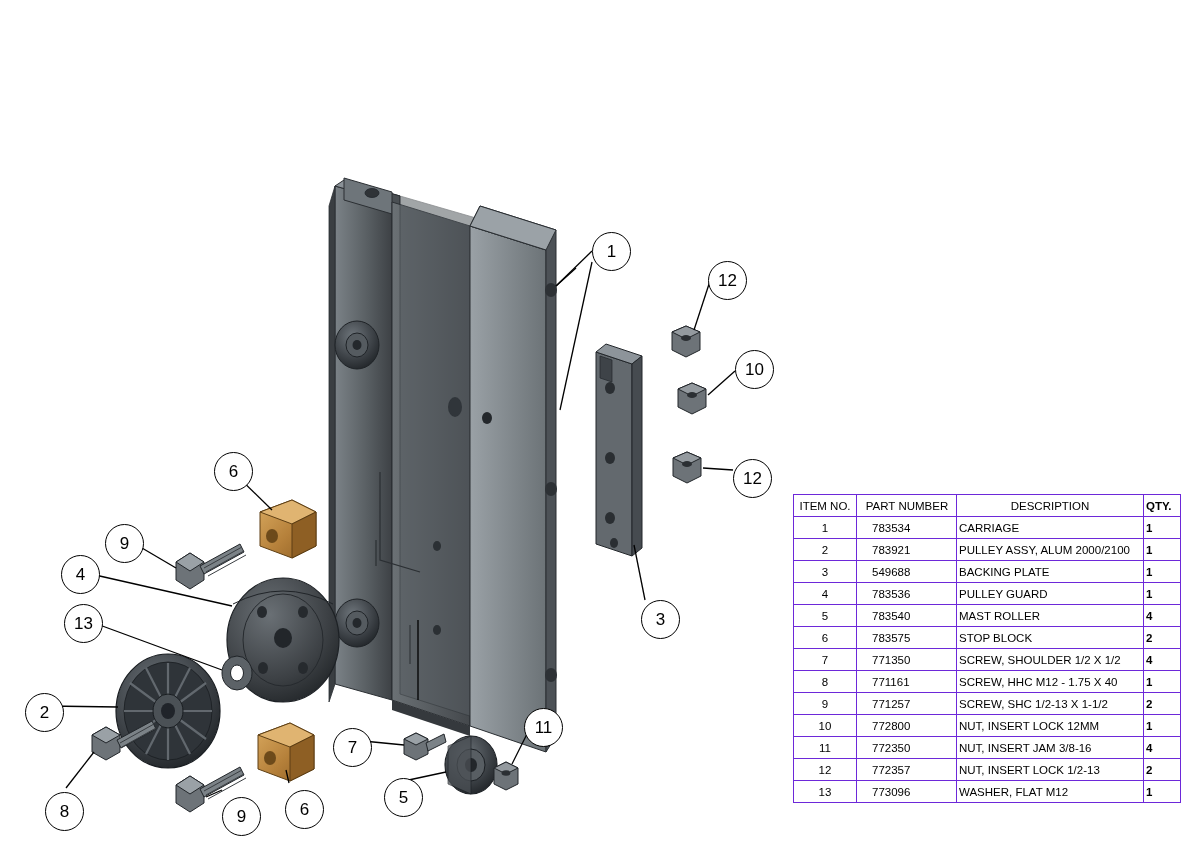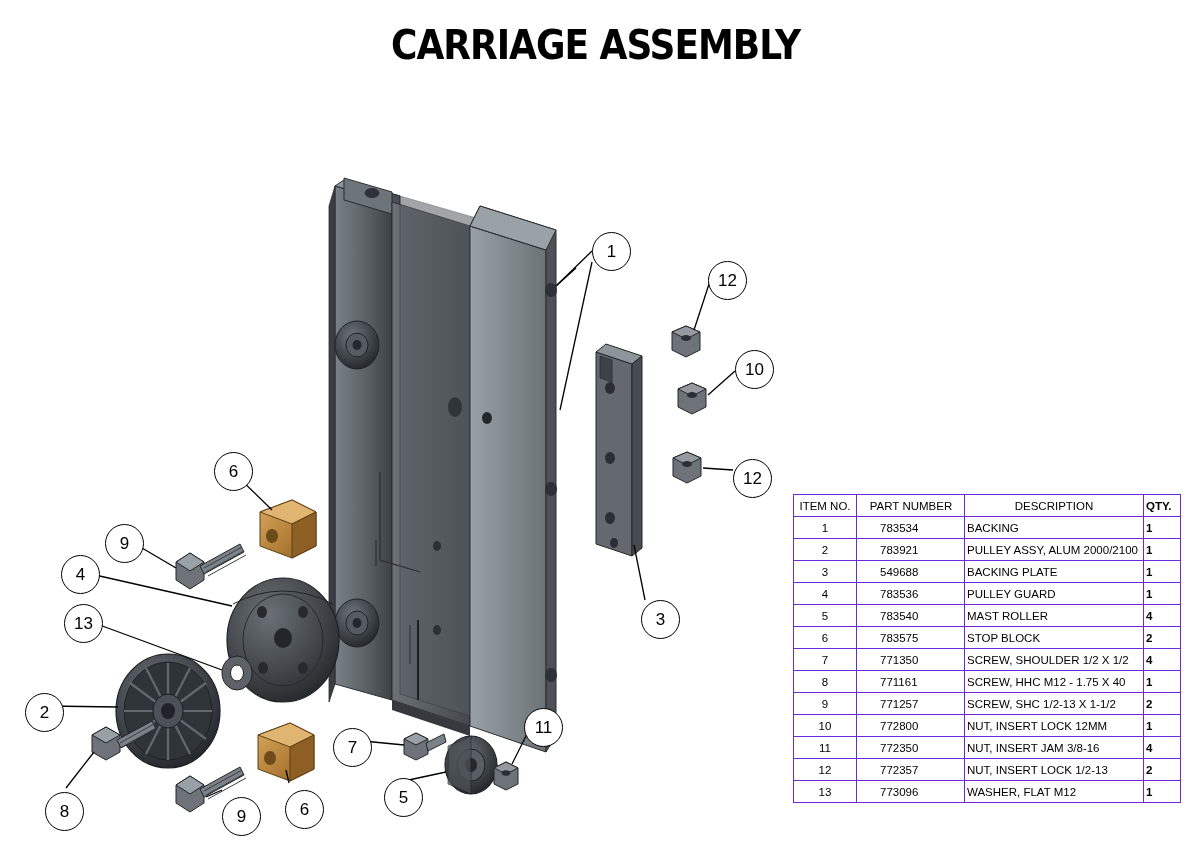--- a/index.html
+++ b/index.html
@@ -54,21 +54,21 @@
   }
   #bom th, #bom td {
     border: 1px solid #6d28d9;
     padding: 2px 2px;
     line-height: 14px;
     height: 17px;
     font-weight: normal;
   }
   #bom th.c-item, #bom td.c-item { width: 58px; text-align: center; }
   #bom th.c-part, #bom td.c-part { width: 82px; }
-  #bom td.c-part { text-align: left; padding-left: 23px; }
+  #bom td.c-part { text-align: left; padding-left: 15px; }
   #bom th.c-part { text-align: center; padding-left: 3px; }
   #bom th.c-desc, #bom td.c-desc { }
   #bom th.c-qty, #bom td.c-qty { width: 32px; text-align: left; font-weight: bold; }
 
   
   .balloon {
     position: absolute;
     border: 1.4px solid #000;
     border-radius: 50%;
     background: #fff;
@@ -87,21 +87,20 @@
     top: 0;
     width: 1191px;
     height: 864px;
   }
 </style>
 </head>
 <body>
 
 <div id="page">
 
-  <div id="title">CARRIAGE ASSEMBLY</div>
 
   <svg class="art" viewBox="0 0 1191 864">
     <defs>
       <linearGradient id="gMetalV" x1="0" y1="0" x2="1" y2="0">
         <stop offset="0%" stop-color="#7b8287"></stop>
         <stop offset="55%" stop-color="#5a6064"></stop>
         <stop offset="100%" stop-color="#3d4145"></stop>
       </linearGradient>
       <linearGradient id="gMetalV2" x1="0" y1="0" x2="1" y2="0">
         <stop offset="0%" stop-color="#6b7175"></stop>
@@ -389,21 +388,21 @@
         <th class="c-item">ITEM NO.</th>
         <th class="c-part">PART NUMBER</th>
         <th class="c-desc">DESCRIPTION</th>
         <th class="c-qty">QTY.</th>
       </tr>
     </thead>
     <tbody id="bom-body">
         <tr>
           <td class="c-item">1</td>
           <td class="c-part">783534</td>
-          <td class="c-desc">BACKING</td>
+          <td class="c-desc">CARRIAGE</td>
           <td class="c-qty">1</td>
         </tr>
         <tr>
           <td class="c-item">2</td>
           <td class="c-part">783921</td>
           <td class="c-desc">PULLEY ASSY, ALUM 2000/2100</td>
           <td class="c-qty">1</td>
         </tr>
         <tr>
           <td class="c-item">3</td>

